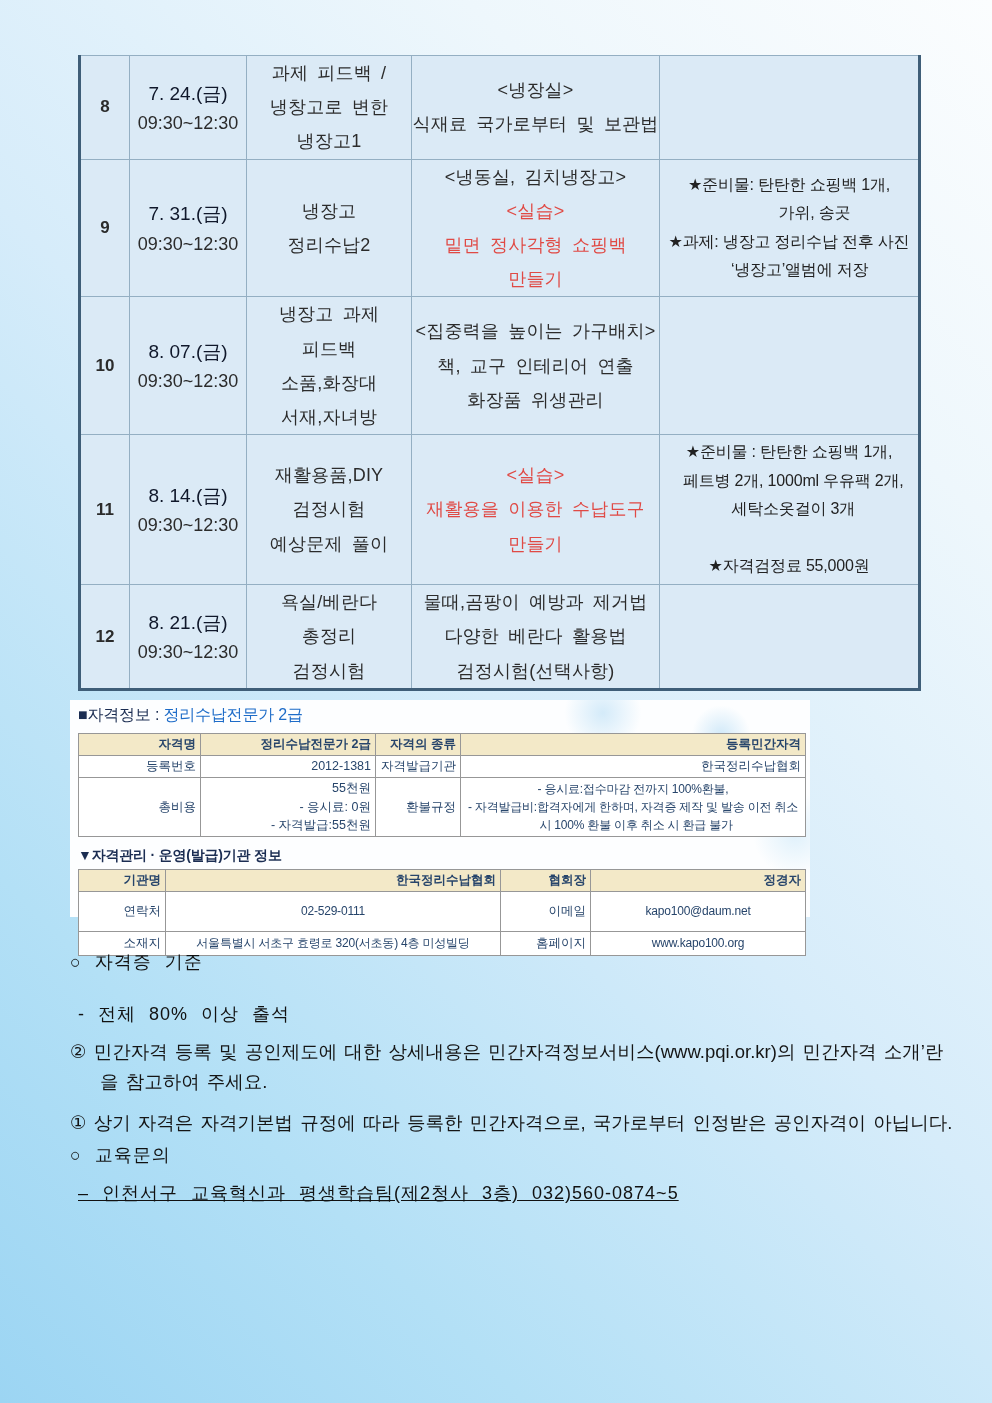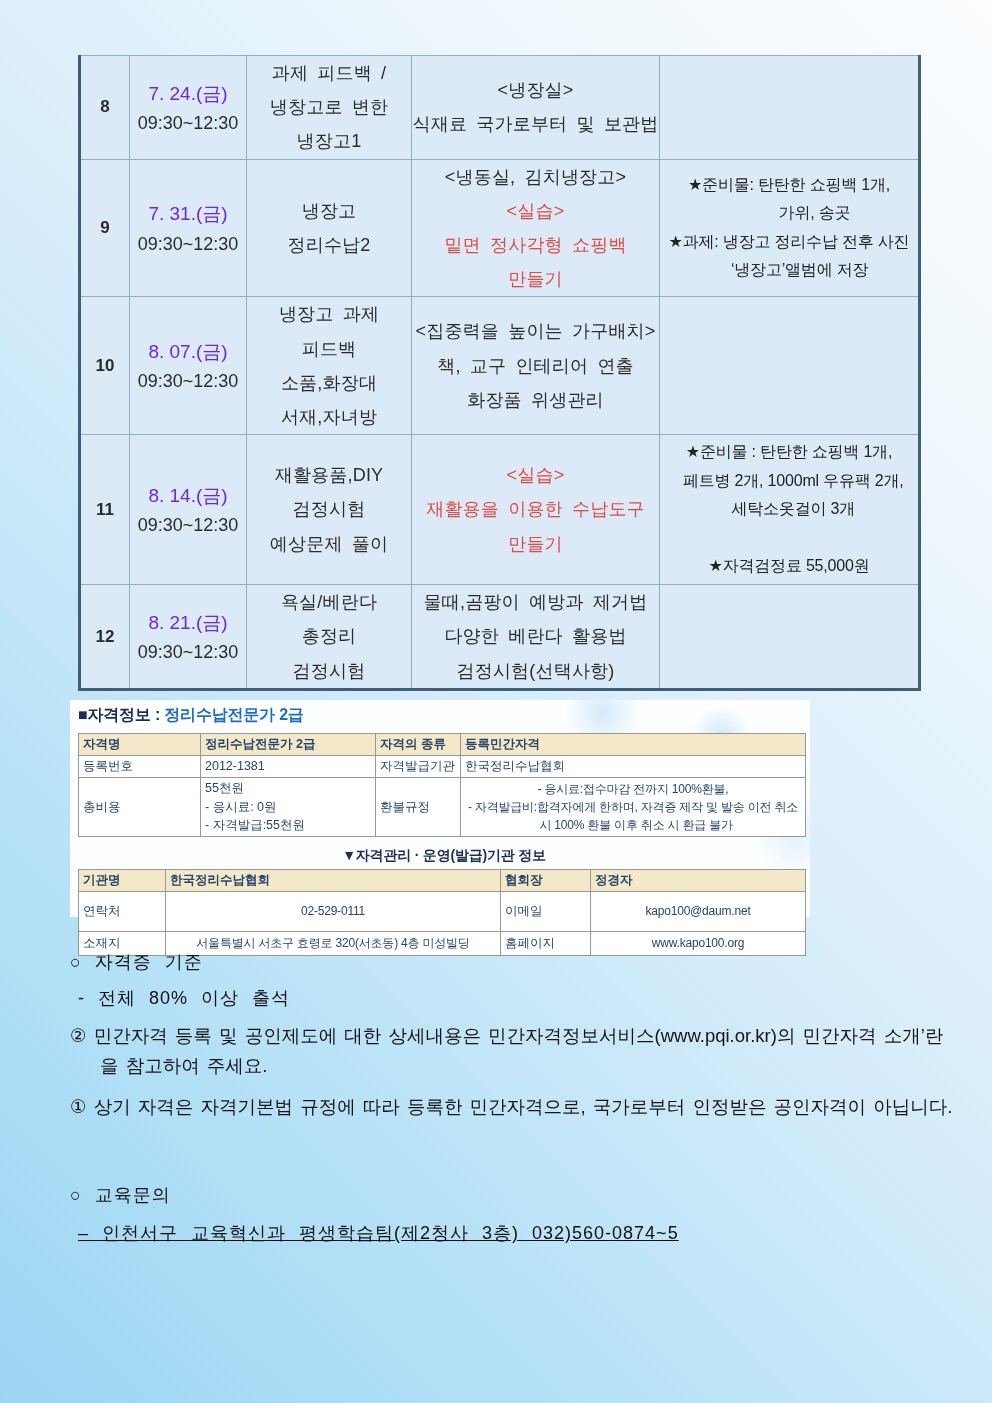--- a/index.html
+++ b/index.html
@@ -19,63 +19,63 @@
     border:1px solid #94afc3;background:#dbeaf6;
     text-align:center;vertical-align:middle;color:#2b2b2b;
     overflow:hidden;padding:0;
   }
   .schedule tr:nth-child(1){height:103px}
   .schedule tr:nth-child(2){height:137px}
   .schedule tr:nth-child(3){height:133px}
   .schedule tr:nth-child(4){height:150px}
   .schedule tr:nth-child(5){height:105px}
   .cell-no{font-weight:bold;font-size:17px;}
-  .cell-date .date{color:#6d28d9;font-size:19px;line-height:1.7;white-space:nowrap;}
+  .cell-date .date{color:#0f172a;font-size:19px;line-height:1.7;white-space:nowrap;}
   .cell-date .time{color:#2b2b2b;font-size:18px;line-height:1.5;white-space:nowrap;}
   .cell-topic .line,.cell-content .line{
     font-size:18px;line-height:1.9;white-space:nowrap;word-spacing:4px;letter-spacing:.2px;
   }
   .cell-content .line.red{color:#e04a45;}
   .cell-notes{text-align:left;padding:6px 2px 6px 7px;}
   .cell-notes .nline{font-size:16px;line-height:1.78;white-space:pre;letter-spacing:-.2px;color:#222;}
   
   .scan{
     position:absolute;left:70px;top:700px;width:740px;height:217px;
     background-color:#fdfeff;
     background-image:
       radial-gradient(circle 55px at 72% 6%, rgba(198,228,247,.75), rgba(198,228,247,0) 70%),
       radial-gradient(circle 42px at 88% 16%, rgba(186,222,245,.65), rgba(186,222,245,0) 70%),
       radial-gradient(circle 60px at 98% 62%, rgba(200,230,248,.55), rgba(200,230,248,0) 70%);
     box-sizing:border-box;padding:5px 0 0 8px;
   }
-  .scan-title{font-size:16px;font-weight:bold;color:#1b2d52;letter-spacing:-.2px;margin-bottom:7px;}
+  .scan-title{font-size:16px;font-weight:normal;color:#1b2d52;letter-spacing:-.2px;margin-bottom:7px;}
   .scan-title .hl{color:#1e6cc8;}
   .cert-table{border-collapse:collapse;table-layout:fixed;width:727px;background:#fff;}
   .cert-table td{
     border:1px solid #979797;color:#27456b;font-size:12.5px;
-    text-align:left;vertical-align:middle;padding:1px 4px;line-height:1.5;
+    text-align:right;vertical-align:middle;padding:1px 4px;line-height:1.5;
     overflow:hidden;box-sizing:border-box;
   }
   .cert-table tr.hdr td{background:#f3e9c8;font-weight:bold;}
   .cert-table td.left{text-align:center;white-space:pre;font-size:12px;letter-spacing:-.2px;}
   .t1 tr:nth-child(1){height:22px}
   .t1 tr:nth-child(2){height:21px}
   .t1 tr:nth-child(3){height:56px}
   .t1 td.multi{white-space:pre;line-height:1.5;}
   .t2{margin-top:4px;}
   .t2 tr:nth-child(1){height:14px}
   .t2 tr:nth-child(2){height:40px}
   .t2 tr:nth-child(3){height:24px}
-  .org-title{font-size:14px;font-weight:bold;color:#1b2d52;margin:10px 0 4px 0;letter-spacing:-.2px;text-align:center;}
+  .org-title{font-size:14px;font-weight:bold;color:#1b2d52;margin:10px 0 4px 0;letter-spacing:-.2px;}
   
   .criteria{position:absolute;left:70px;top:950px;width:890px;color:#111;}
   .big{font-size:18px;letter-spacing:1px;word-spacing:7px;color:#111;font-weight:500;}
-  .criteria .sub{margin-top:12px;padding-left:8px;}
+  .criteria .sub{margin-top:28px;padding-left:8px;}
   .criteria .note{font-size:18.5px;line-height:1.62;margin-top:11px;padding-left:30px;text-indent:-30px;word-spacing:2px;color:#151515;}
-  .contact{position:absolute;left:70px;top:1143px;width:890px;color:#111;margin-top:40px;}
+  .contact{position:absolute;left:70px;top:1143px;width:890px;color:#111;}
   .contact .cline{margin-top:14px;padding-left:8px;white-space:nowrap;text-decoration:underline;}
 </style>
 </head>
 <body>
 
 <div class="page">
 
   <table class="schedule">
     <colgroup>
       <col style="width:50px">

